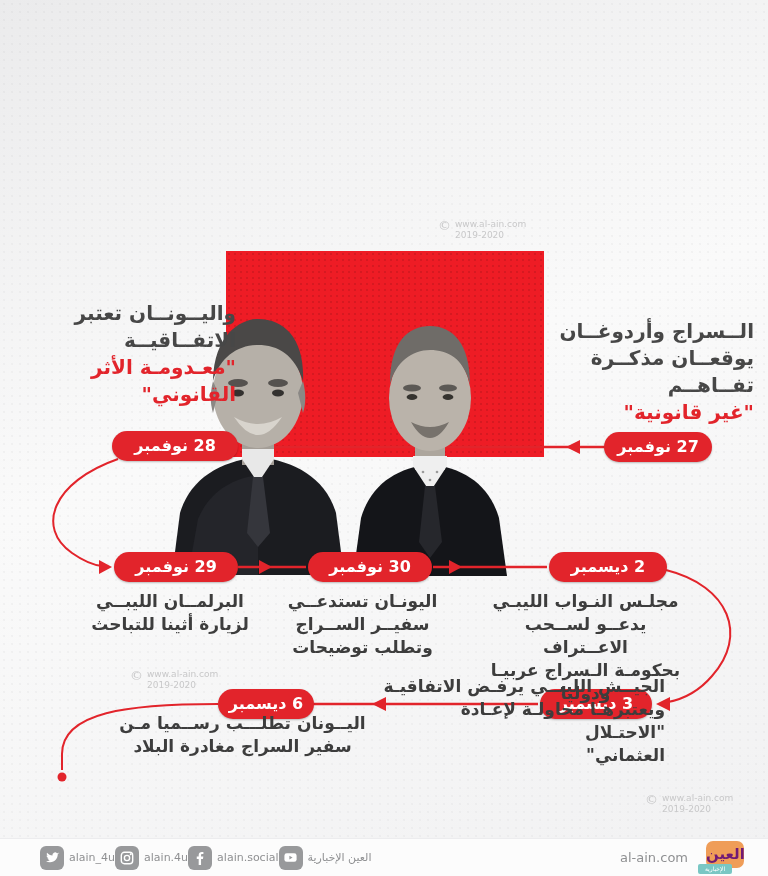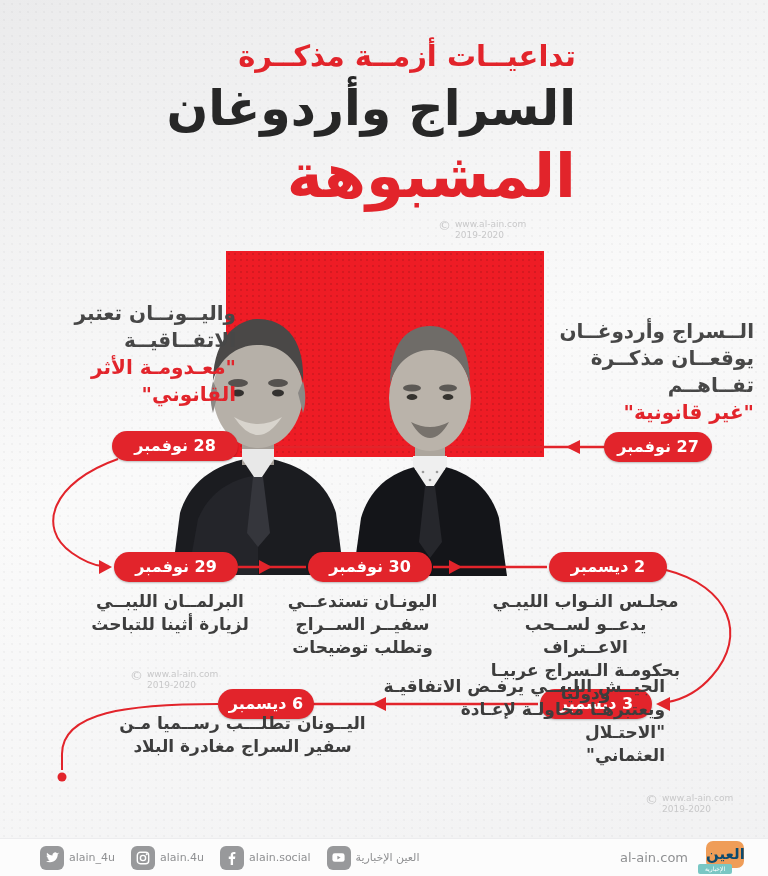--- a/index.html
+++ b/index.html
@@ -45,43 +45,38 @@
   .ev-dec3{left:380px;top:675px;width:285px;text-align:right;}
   .ev-dec6{left:110px;top:712px;width:265px;}
   
   .wm{position:absolute;z-index:5;display:flex;align-items:flex-start;gap:4px;direction:ltr;
     color:#c8c8c9;font-size:9px;line-height:11px;}
   .wm .c{font-size:13px;line-height:13px;}
   
   .footer{position:absolute;left:0;bottom:0;width:768px;height:38px;z-index:7;
     background:#fcfcfc;border-top:1px solid #ececee;display:flex;align-items:center;
     justify-content:space-between;direction:ltr;padding:0 24px 0 40px;box-sizing:border-box;}
-  .social{display:flex;align-items:center;gap:16px;text-align:right;}
+  .social{display:flex;align-items:center;text-align:right;}
   .soc-item{display:flex;align-items:center;gap:5px;cursor:pointer;}
   .soc-ico{width:24px;height:24px;border-radius:6px;background:#98999b;display:flex;
     align-items:center;justify-content:center;}
   .soc-label{color:#8f9092;font-size:11px;}
   .footer-right{display:flex;align-items:center;gap:10px;justify-content:center;}
   .site{color:#8f9092;font-size:13px;}
   .logo{position:relative;width:46px;height:33px;}
   .logo-orange{position:absolute;right:0;top:0;width:38px;height:27px;border-radius:7px;
-    background:#ef9d58;color:#0c4a6e;font-weight:bold;font-size:15px;text-align:center;line-height:26px;}
+    background:#ef9d58;color:#701a75;font-weight:bold;font-size:15px;text-align:center;line-height:26px;}
   .logo-teal{position:absolute;left:0;bottom:0;width:34px;height:10px;border-radius:2px;
     background:#79c7c4;color:#fff;font-size:6px;text-align:center;line-height:10px;}
 </style>
 </head>
 <body>
 
 <div class="canvas">
 
-  <div class="title">
-    <div class="t1">تداعيــات أزمــة مذكــرة</div>
-    <div class="t2">السراج وأردوغان</div>
-    <div class="t3">المشبوهة</div>
-  </div>
 
   <div class="red-square"></div>
 
   <svg class="conn behind" width="768" height="876">
     <path d="M250 447 H606" stroke="#e2242b" stroke-width="2.5" fill="none"></path>
     <polygon points="246,447 260,440 260,454" fill="#e2242b"></polygon>
     <polygon points="566,447 580,440 580,454" fill="#e2242b"></polygon>
   </svg>
 
   <svg class="photo photo-left" width="200" height="292" viewBox="0 0 200 292">

